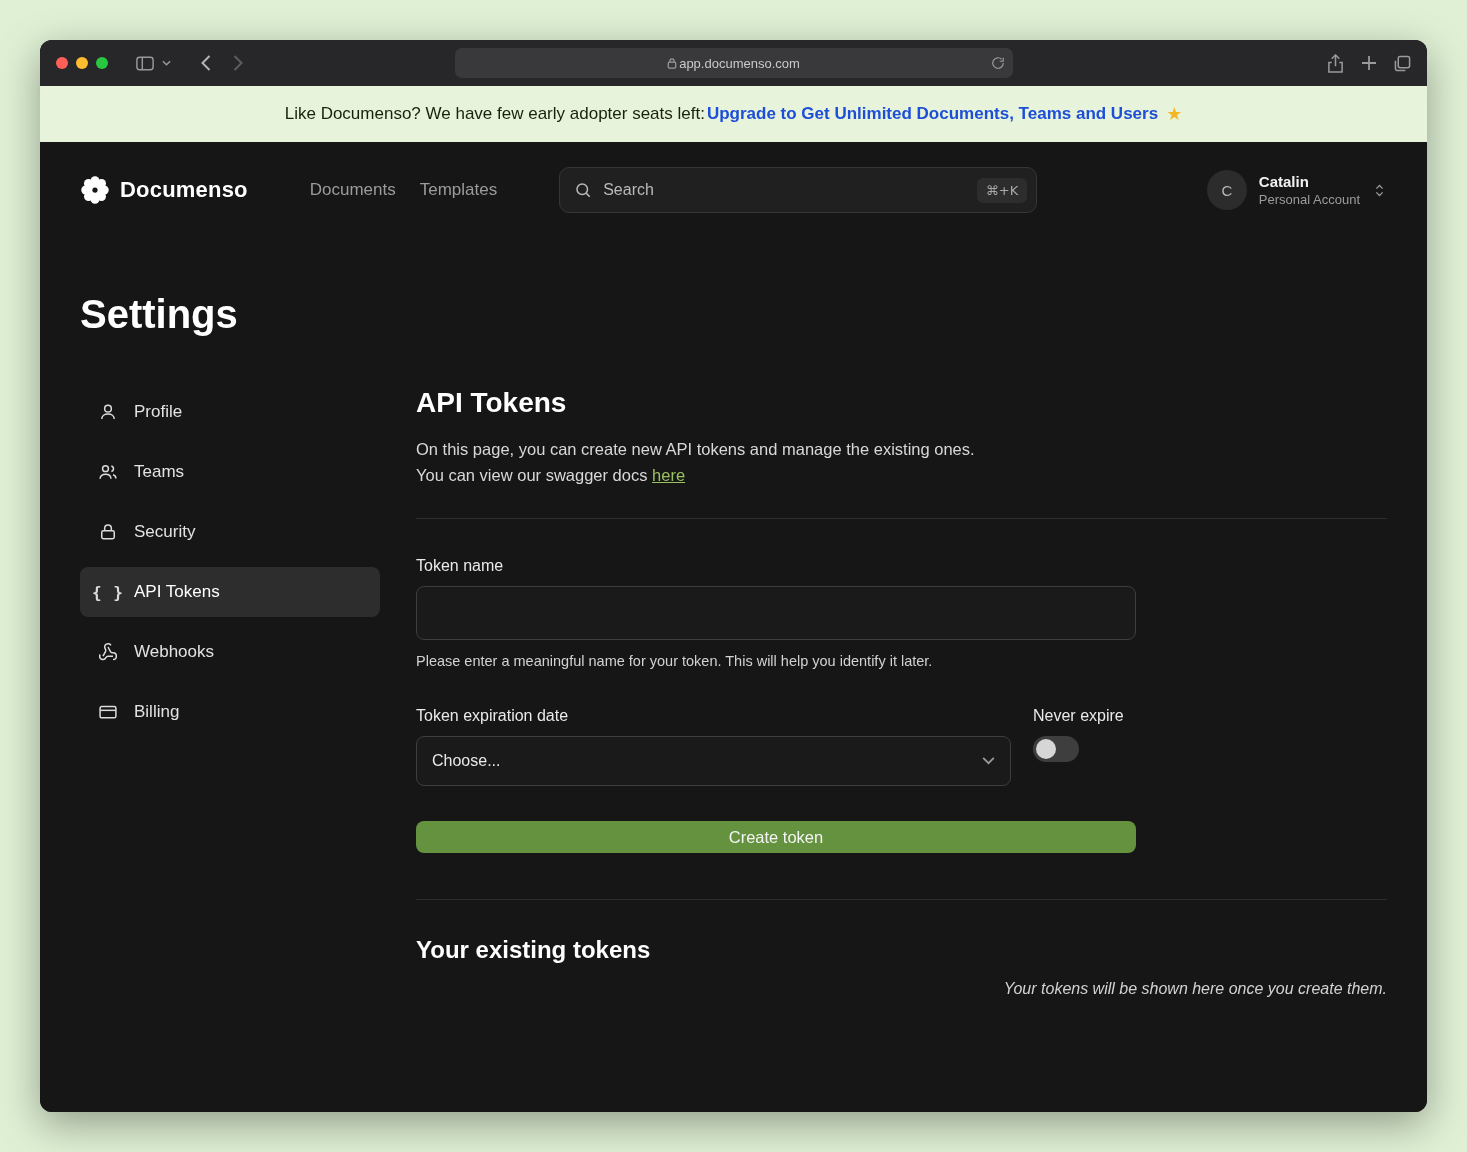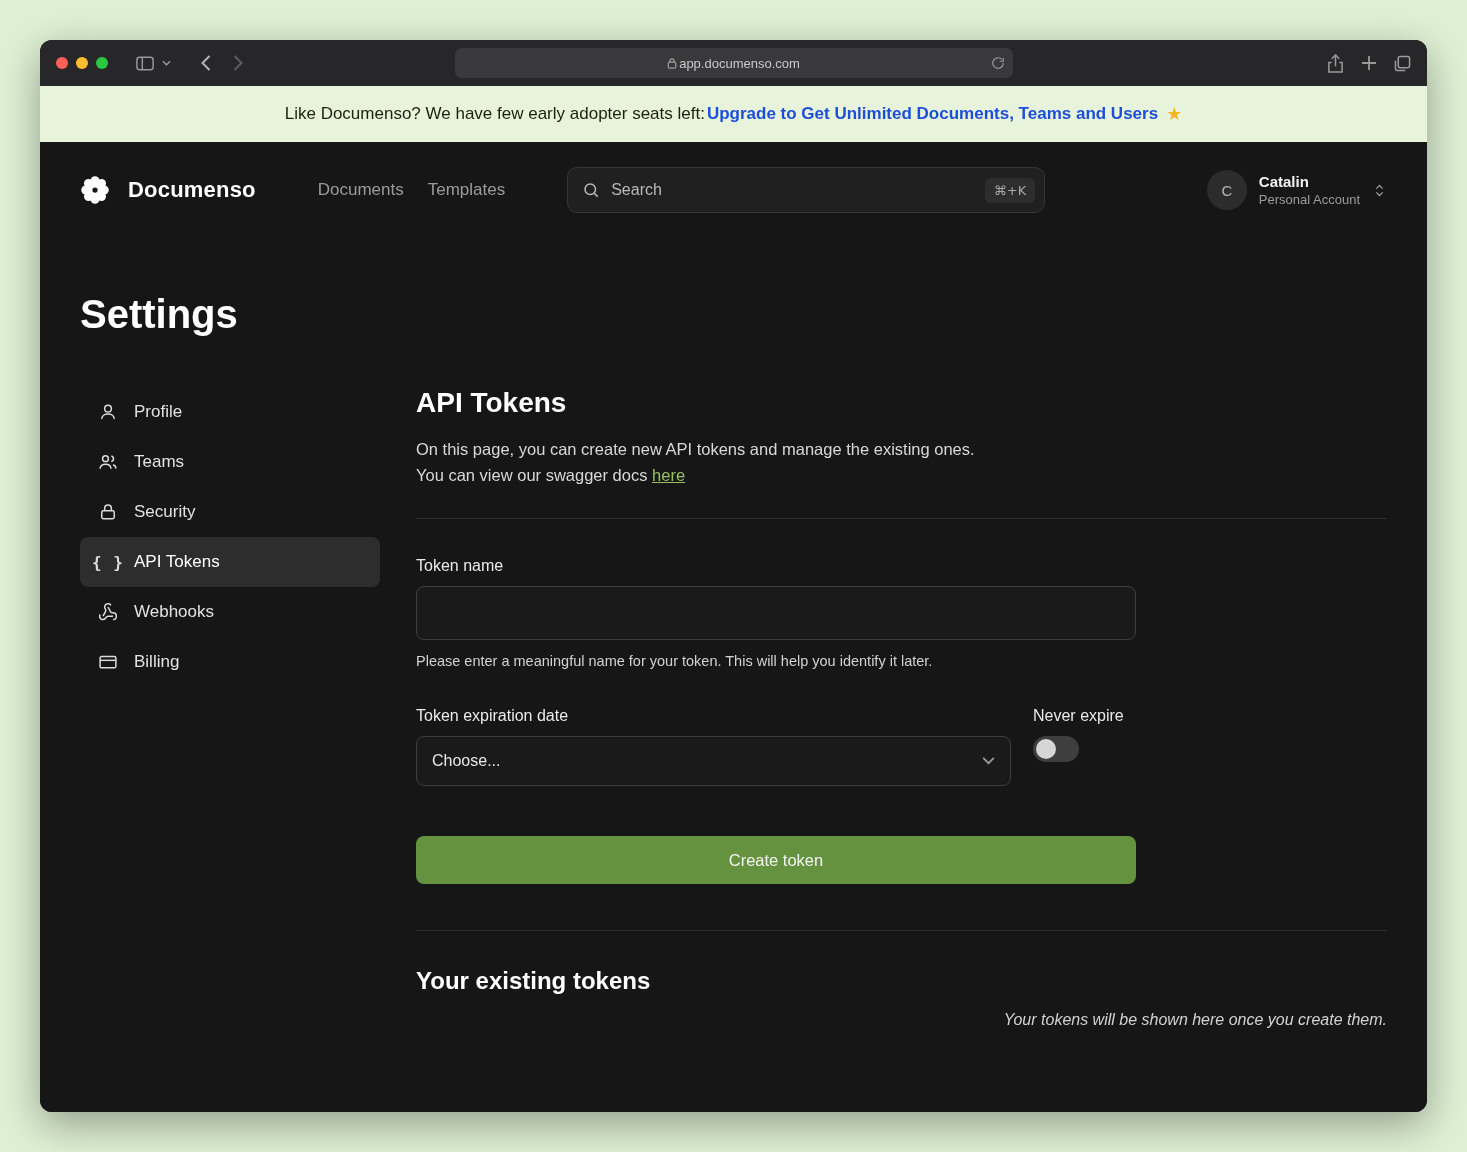--- a/index.html
+++ b/index.html
@@ -67,21 +67,21 @@
     background: #161616;
     color: #e5e5e5;
     padding: 0 40px;
     overflow: hidden;
   }
   .app-header {
     height: 96px;
     display: flex;
     align-items: center;
   }
-  .brand { display: flex; align-items: center; gap: 18px; }
+  .brand { display: flex; align-items: center; gap: 10px; }
   .brand-name { font-size: 22px; font-weight: 700; color: #fff; letter-spacing: .2px; }
   .main-nav { display: flex; gap: 24px; margin-left: 62px; }
   .main-nav .nav-link { color: #9b9b9b; font-size: 17px; font-weight: 500; cursor: pointer; }
   .searchbox {
     flex: 1; max-width: 478px;
     margin-left: 62px;
     height: 46px;
     background: #202020;
     border: 1px solid #363636;
     border-radius: 10px;
@@ -105,21 +105,21 @@
     background: #2c2c2c; color: #b5b5b5;
     display: flex; align-items: center; justify-content: center;
     font-size: 15px;
   }
   .user-texts { display: flex; flex-direction: column; gap: 2px; }
   .user-name { font-size: 15px; font-weight: 600; color: #f2f2f2; }
   .user-sub { font-size: 13px; color: #9b9b9b; }
   
   .page-title { font-size: 40px; font-weight: 700; color: #ffffff; margin: 54px 0 50px; }
   .layout { display: flex; gap: 36px; align-items: flex-start; }
-  .settings-nav { width: 300px; flex-shrink: 0; display: flex; flex-direction: column; }
+  .settings-nav { width: 300px; flex-shrink: 0; display: flex; flex-direction: column; gap: 10px; }
   .snav-item {
     height: 50px;
     display: flex; align-items: center; gap: 15px;
     padding: 0 17px;
     border-radius: 8px;
     font-size: 17px; font-weight: 500;
     color: #e2e2e2;
     cursor: pointer;
   }
   .snav-item.active { background: #2d2d2d; color: #ffffff; }
@@ -163,22 +163,22 @@
     margin-top: 9px;
     cursor: pointer;
   }
   .toggle .knob {
     position: absolute; left: 3px; top: 3px;
     width: 20px; height: 20px;
     background: #d6d6d6;
     border-radius: 50%;
   }
   .primary-btn {
-    margin-top: 50px;
-    width: 720px; height: 48px;
+    margin-top: 35px;
+    width: 720px; height: 32px;
     background: #65923e;
     color: #f4f4f4;
     border: none; border-radius: 8px;
     font-size: 16.5px; font-weight: 500;
     font-family: "Liberation Sans", sans-serif;
     cursor: pointer;
     display: block;
   }
   .existing h3 { font-size: 24px; font-weight: 700; color: #fff; margin-bottom: 16px; }
   .existing .empty { font-style: italic; font-size: 16px; color: #d2d2d2; text-align: right; }

